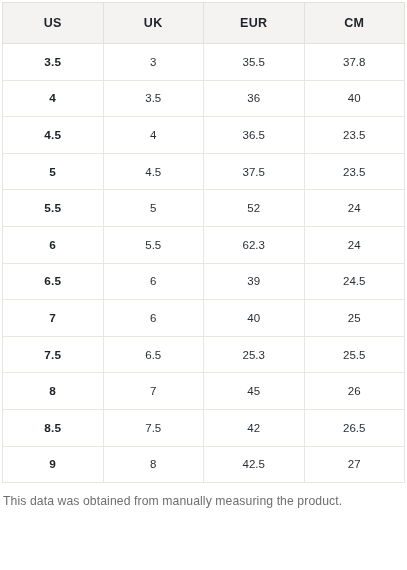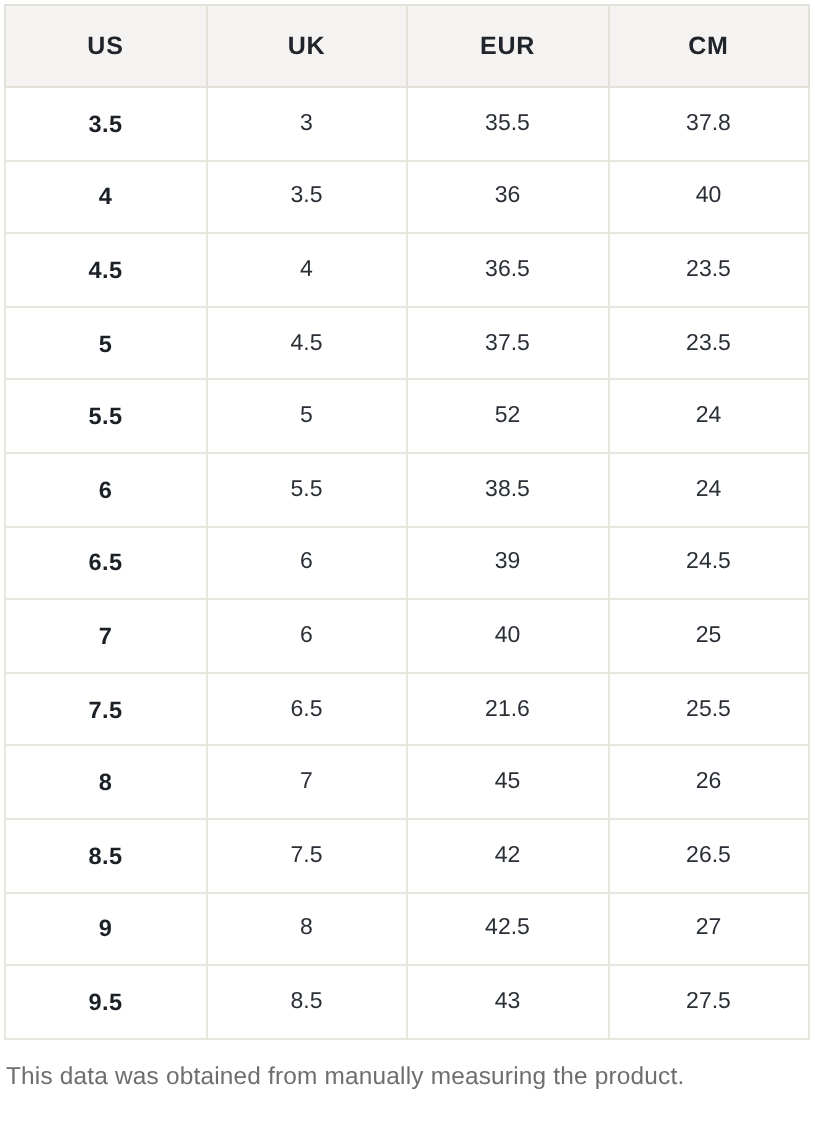--- a/index.html
+++ b/index.html
@@ -115,63 +115,57 @@
         </tr>
         <tr>
           <td class="us-cell">5.5</td>
           <td>5</td>
           <td>52</td>
           <td>24</td>
         </tr>
         <tr>
           <td class="us-cell">6</td>
           <td>5.5</td>
-          <td>38.5</td>
+          <td>62.3</td>
           <td>24</td>
         </tr>
         <tr>
           <td class="us-cell">6.5</td>
           <td>6</td>
           <td>39</td>
           <td>24.5</td>
         </tr>
         <tr>
           <td class="us-cell">7</td>
           <td>6</td>
           <td>40</td>
           <td>25</td>
         </tr>
         <tr>
           <td class="us-cell">7.5</td>
           <td>6.5</td>
-          <td>21.6</td>
+          <td>25.3</td>
           <td>25.5</td>
         </tr>
         <tr>
           <td class="us-cell">8</td>
           <td>7</td>
           <td>45</td>
           <td>26</td>
         </tr>
         <tr>
           <td class="us-cell">8.5</td>
           <td>7.5</td>
           <td>42</td>
           <td>26.5</td>
         </tr>
         <tr>
           <td class="us-cell">9</td>
           <td>8</td>
           <td>42.5</td>
           <td>27</td>
         </tr>
-        <tr>
-          <td class="us-cell">9.5</td>
-          <td>8.5</td>
-          <td>43</td>
-          <td>27.5</td>
-        </tr>
       </tbody>
   </table>
 
   <div class="table-footnote">This data was obtained from manually measuring the product.</div>
 
 </div>
 
 </body></html>

